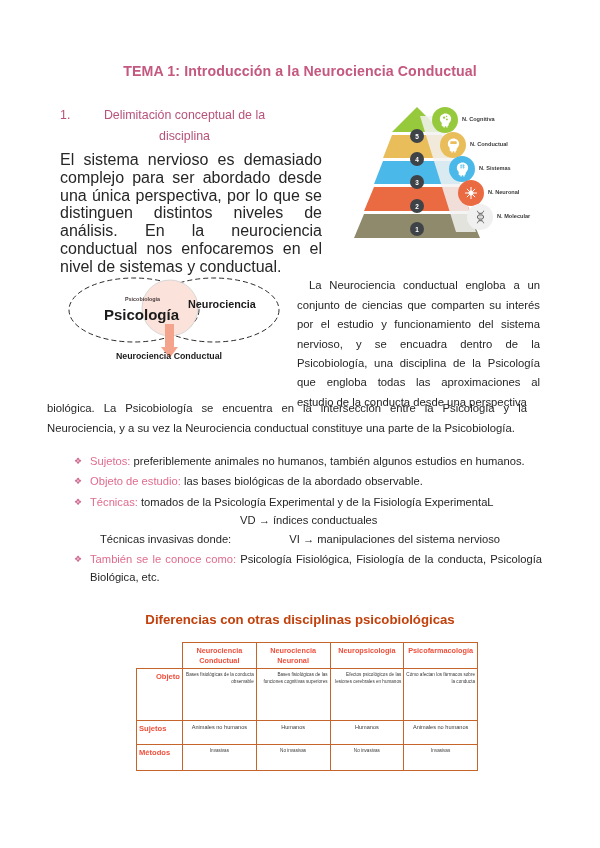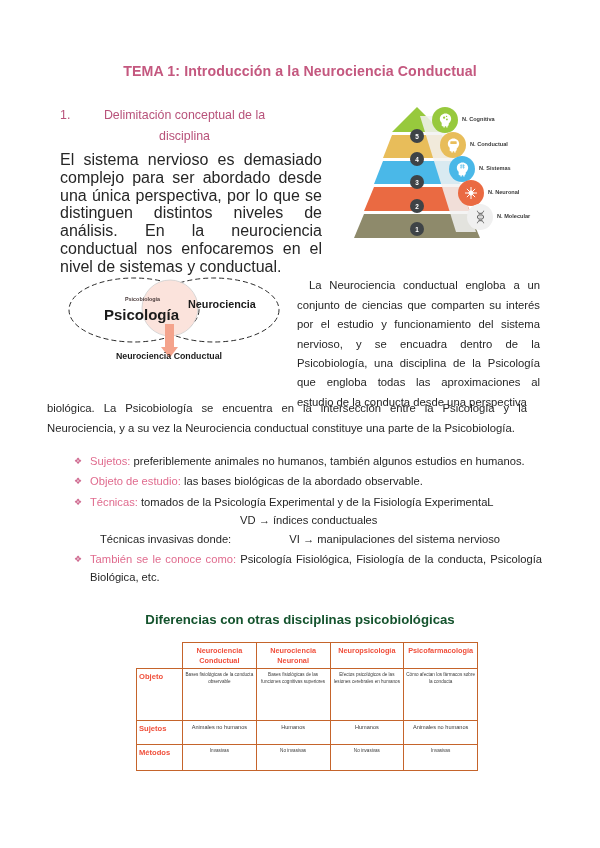--- a/index.html
+++ b/index.html
@@ -119,21 +119,21 @@
   }
   .hl { color: #e06b8e; }
   .sub-line { padding-left: 10px; line-height: 18.4px; }
   .sub-line .gap { display: inline-block; width: 58px; }
   .sub-line .gap2 { display: inline-block; width: 140px; }
 
   
   .table-title {
     position: absolute; left: 60px; top: 612px; width: 480px;
     text-align: center; font-weight: bold; font-size: 13.2px;
-    color: #14532d;
+    color: #c2410c;
   }
   table.diffs {
     position: absolute; left: 136px; top: 642px;
     width: 342px;
     border-collapse: collapse;
     table-layout: fixed;
   }
   table.diffs td {
     border: 1px solid #c5642b;
     vertical-align: top;
@@ -146,21 +146,21 @@
   }
   .rowh {
     color: #f0503c; font-size: 7.6px; font-weight: bold;
     text-align: left; padding-left: 2px;
   }
   .cell {
     color: #3a3a3a; font-size: 4.6px; text-align: center;
     line-height: 6.6px; padding-top: 4px;
   }
   .cell.big { font-size: 5.6px; }
-  .r-objeto td { height: 52px; }
+  .r-objeto td { height: 52px; text-align: right; }
   .r-sujetos td { height: 24px; margin-top: 8px; }
   .r-tecnicas td { height: 26px; }
   col.c0 { width: 46px; }
 </style>
 </head>
 <body>
 
 <div class="page">
 
   <h1 class="doc-title">TEMA 1: Introducción a la Neurociencia Conductual</h1>

